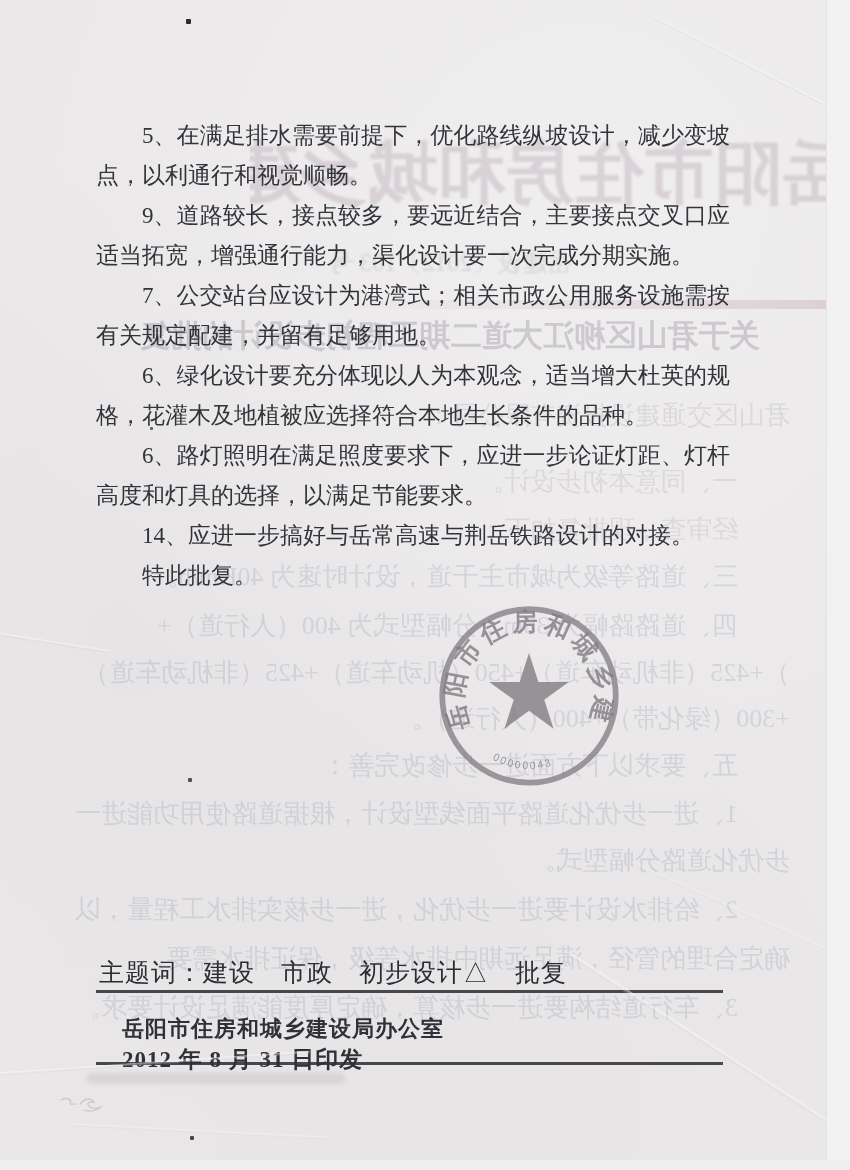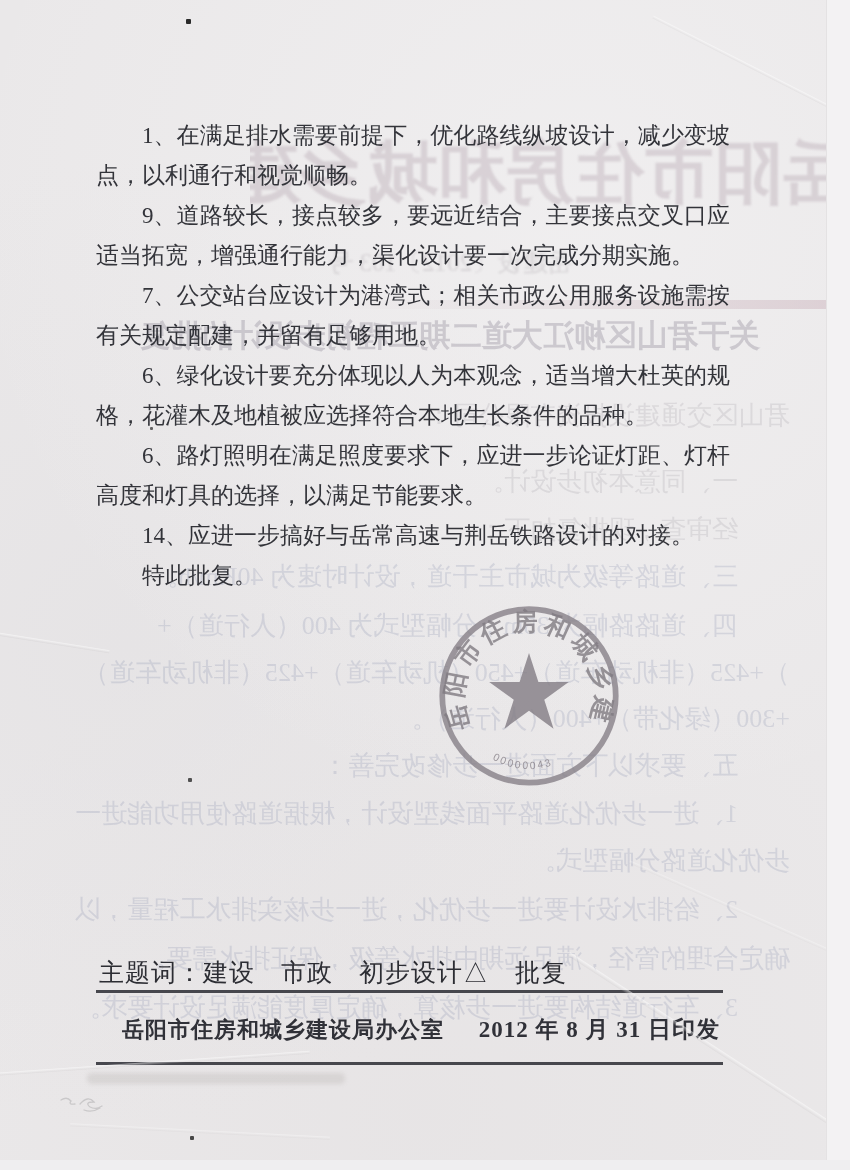--- a/index.html
+++ b/index.html
@@ -47,21 +47,21 @@
   
   #seal{position:absolute;left:436px;top:605px;width:186px;height:186px;filter:blur(.3px);}
   
   #date-line{position:absolute;left:404px;top:744px;font-size:24px;letter-spacing:1px;color:#45454b;filter:blur(.2px);}
   
   .rule{position:absolute;left:96px;width:627px;height:3px;background:#303138;opacity:.88;}
   .rule1{top:990px;} .rule2{top:1062px;}
   #subject-line{position:absolute;left:99px;top:956px;font-size:25px;font-weight:normal;
                 color:#2c2d33;font-family:"Liberation Sans",sans-serif;letter-spacing:1px;filter:blur(.2px);text-align:center;}
   #issuer-line{position:absolute;left:122px;top:1014px;width:598px;display:flex;justify-content:space-between;
-               align-items:baseline;color:#303138;filter:blur(.2px);}
+               align-items:baseline;color:#303138;filter:blur(.2px);flex-direction:column;}
   #issuer-line .office{font-size:22px;letter-spacing:1px;font-weight:600;}
   #issuer-line .pdate{font-size:23px;letter-spacing:1px;font-weight:600;}
   
   .speck{position:absolute;background:#2a2a2a;border-radius:1px;}
   .sp1{left:186px;top:19px;width:5px;height:5px;}
   .sp2{left:188px;top:778px;width:4px;height:4px;opacity:.8;}
   .sp3{left:190px;top:1136px;width:4px;height:4px;opacity:.85;}
   .sp4{left:150px;top:427px;width:3px;height:3px;opacity:.7;}
   .sp5{left:842px;top:8px;width:3px;height:3px;opacity:.4;}
   .smudge{position:absolute;left:87px;top:1073px;width:258px;height:11px;border-radius:5px;
@@ -88,21 +88,21 @@
   <div class="bt bt-line bl6">）+425（非机动车道）+450（机动车道）+425（非机动车道）</div>
   <div class="bt bt-line bl7">+300（绿化带）+400（人行道）。</div>
   <div class="bt bt-line ind bl8">五、要求以下方面进一步修改完善：</div>
   <div class="bt bt-line ind bl9">1、进一步优化道路平面线型设计，根据道路使用功能进一</div>
   <div class="bt bt-line bl10">步优化道路分幅型式。</div>
   <div class="bt bt-line ind bl11">2、给排水设计要进一步优化，进一步核实排水工程量，以</div>
   <div class="bt bt-line bl12">确定合理的管径，满足远期中排水等级，保证排水需要。</div>
   <div class="bt bt-line ind bl13">3、车行道结构要进一步核算，确定厚度能满足设计要求。</div>
 
   <div id="body-text">
-    <p>1、在满足排水需要前提下，优化路线纵坡设计，减少变坡点，以利通行和视觉顺畅。</p>
+    <p>5、在满足排水需要前提下，优化路线纵坡设计，减少变坡点，以利通行和视觉顺畅。</p>
     <p>9、道路较长，接点较多，要远近结合，主要接点交叉口应适当拓宽，增强通行能力，渠化设计要一次完成分期实施。</p>
     <p>7、公交站台应设计为港湾式；相关市政公用服务设施需按有关规定配建，并留有足够用地。</p>
     <p>6、绿化设计要充分体现以人为本观念，适当增大杜英的规格，花灌木及地植被应选择符合本地生长条件的品种。</p>
     <p>6、路灯照明在满足照度要求下，应进一步论证灯距、灯杆高度和灯具的选择，以满足节能要求。</p>
     <p>14、应进一步搞好与岳常高速与荆岳铁路设计的对接。</p>
     <p>特此批复。</p>
   </div>
 
   <svg id="seal" viewBox="0 0 178 178">
     <g fill="none" stroke="rgba(132,126,133,.78)">

